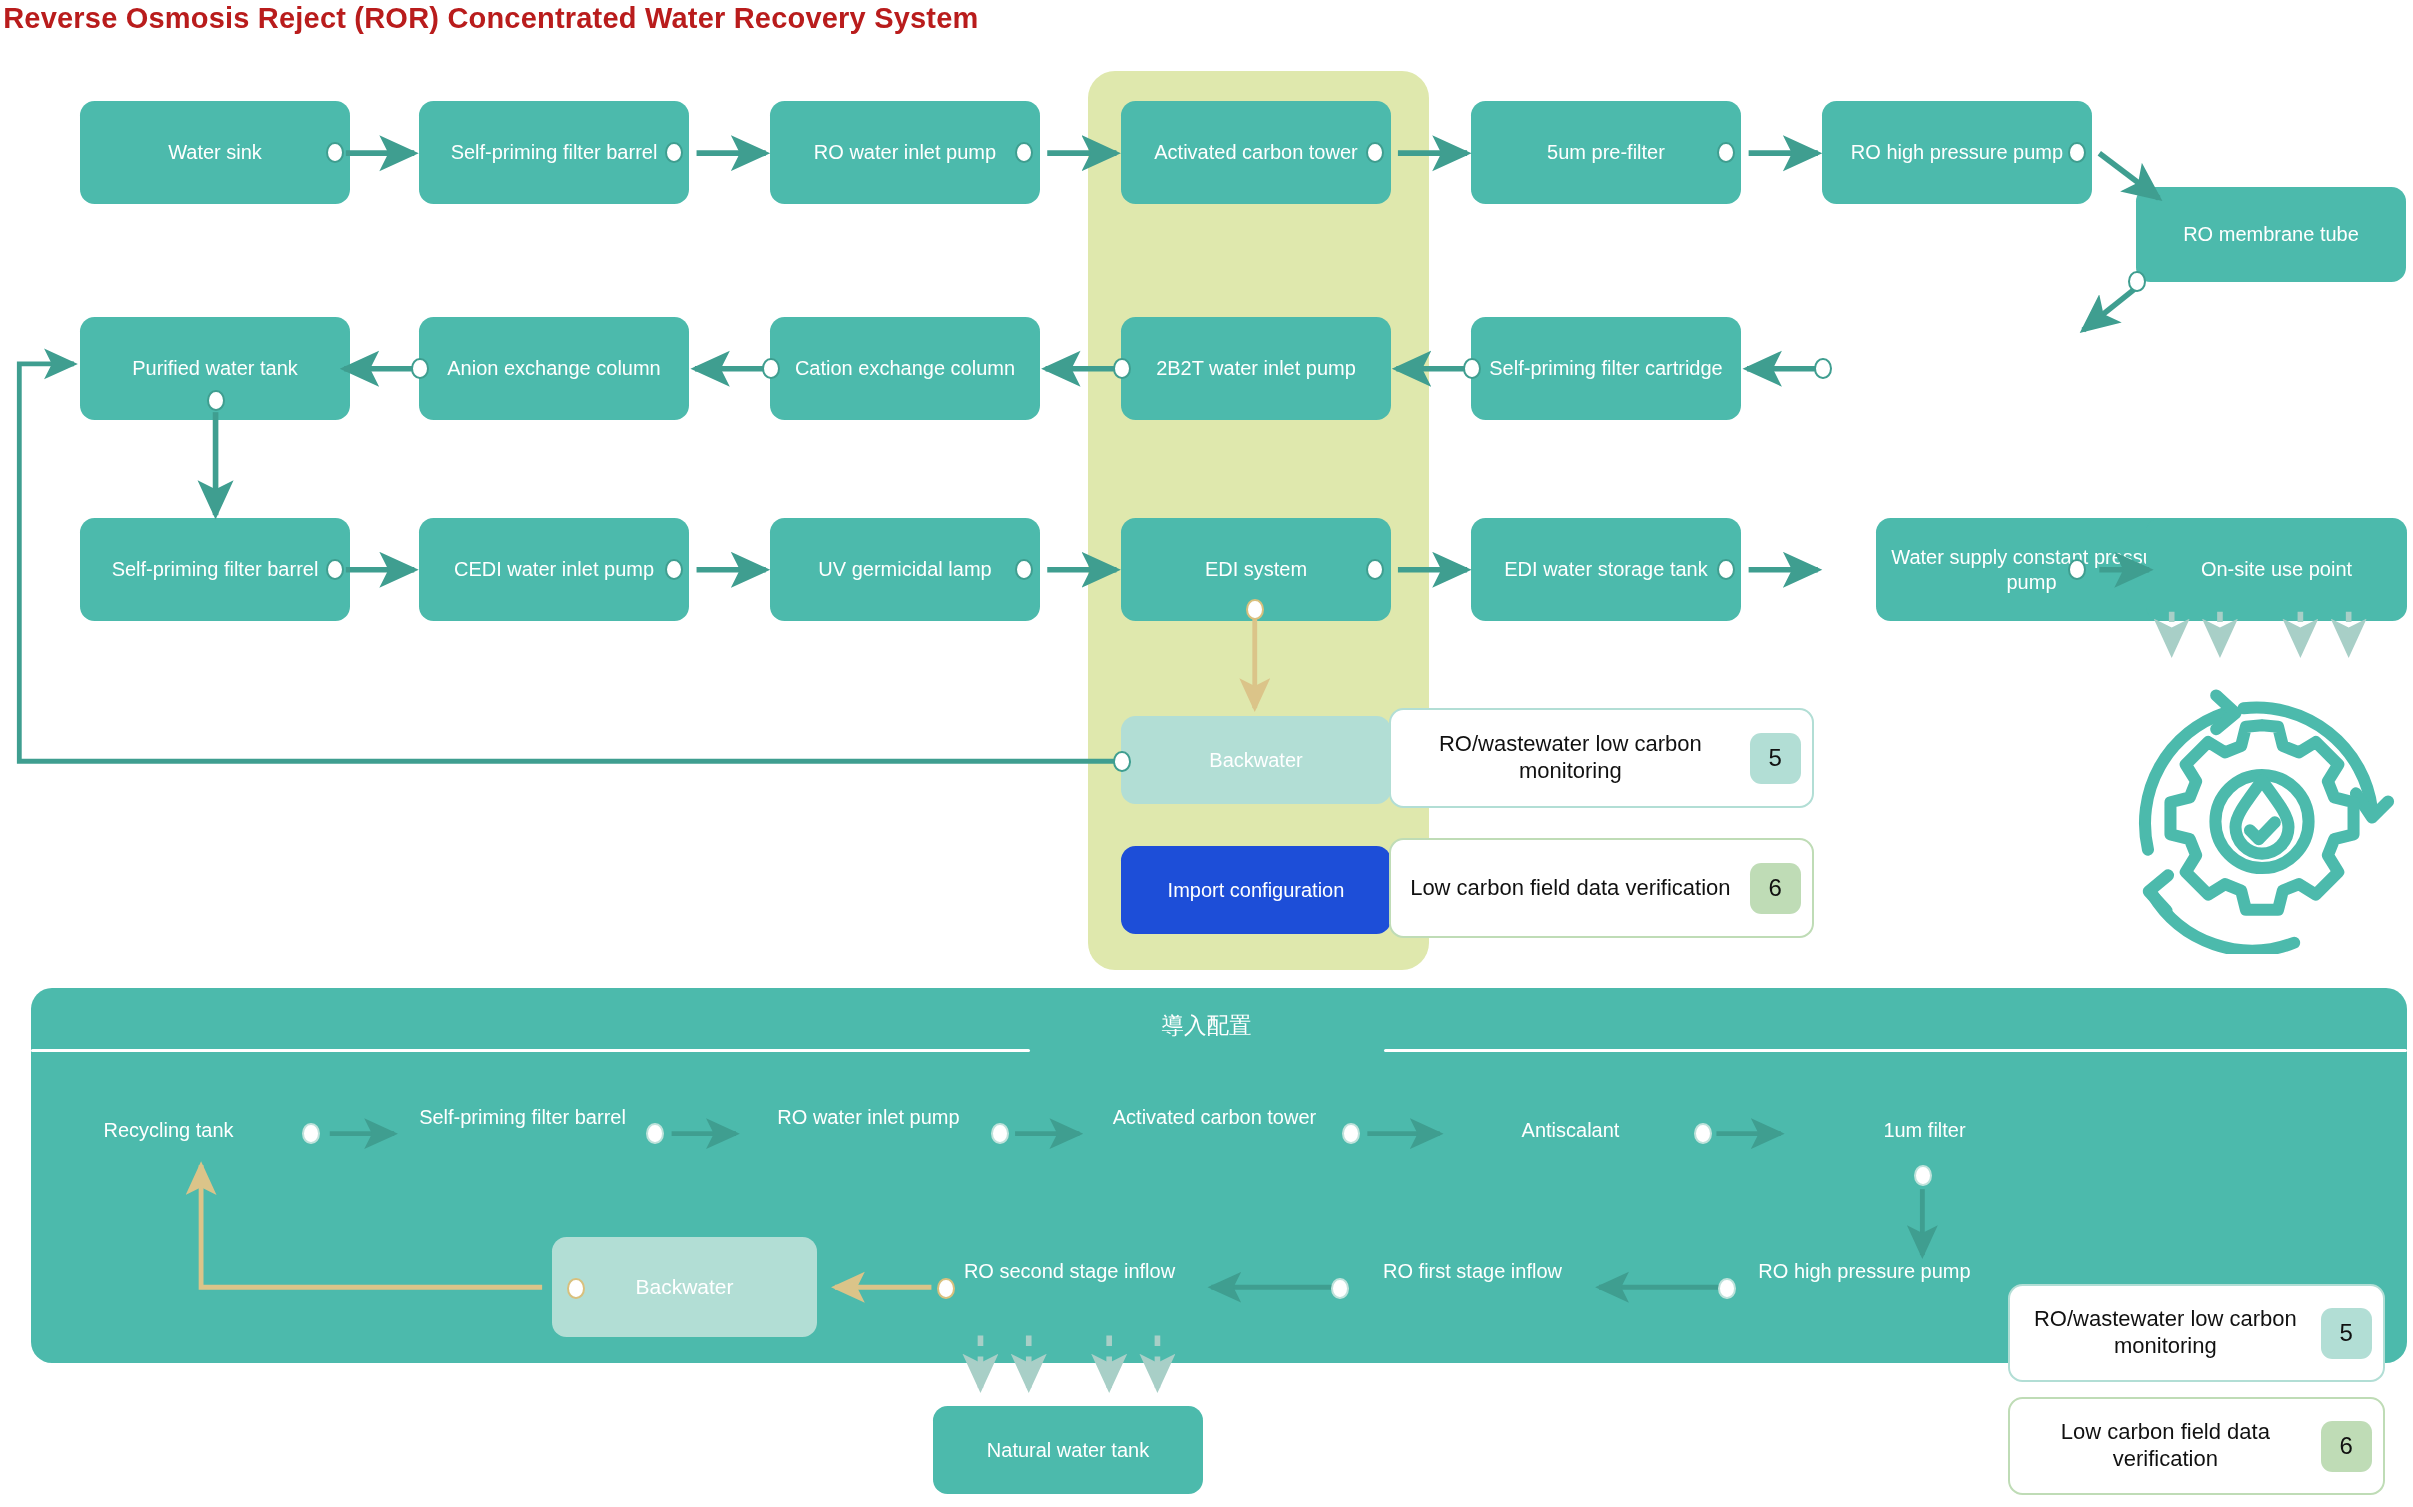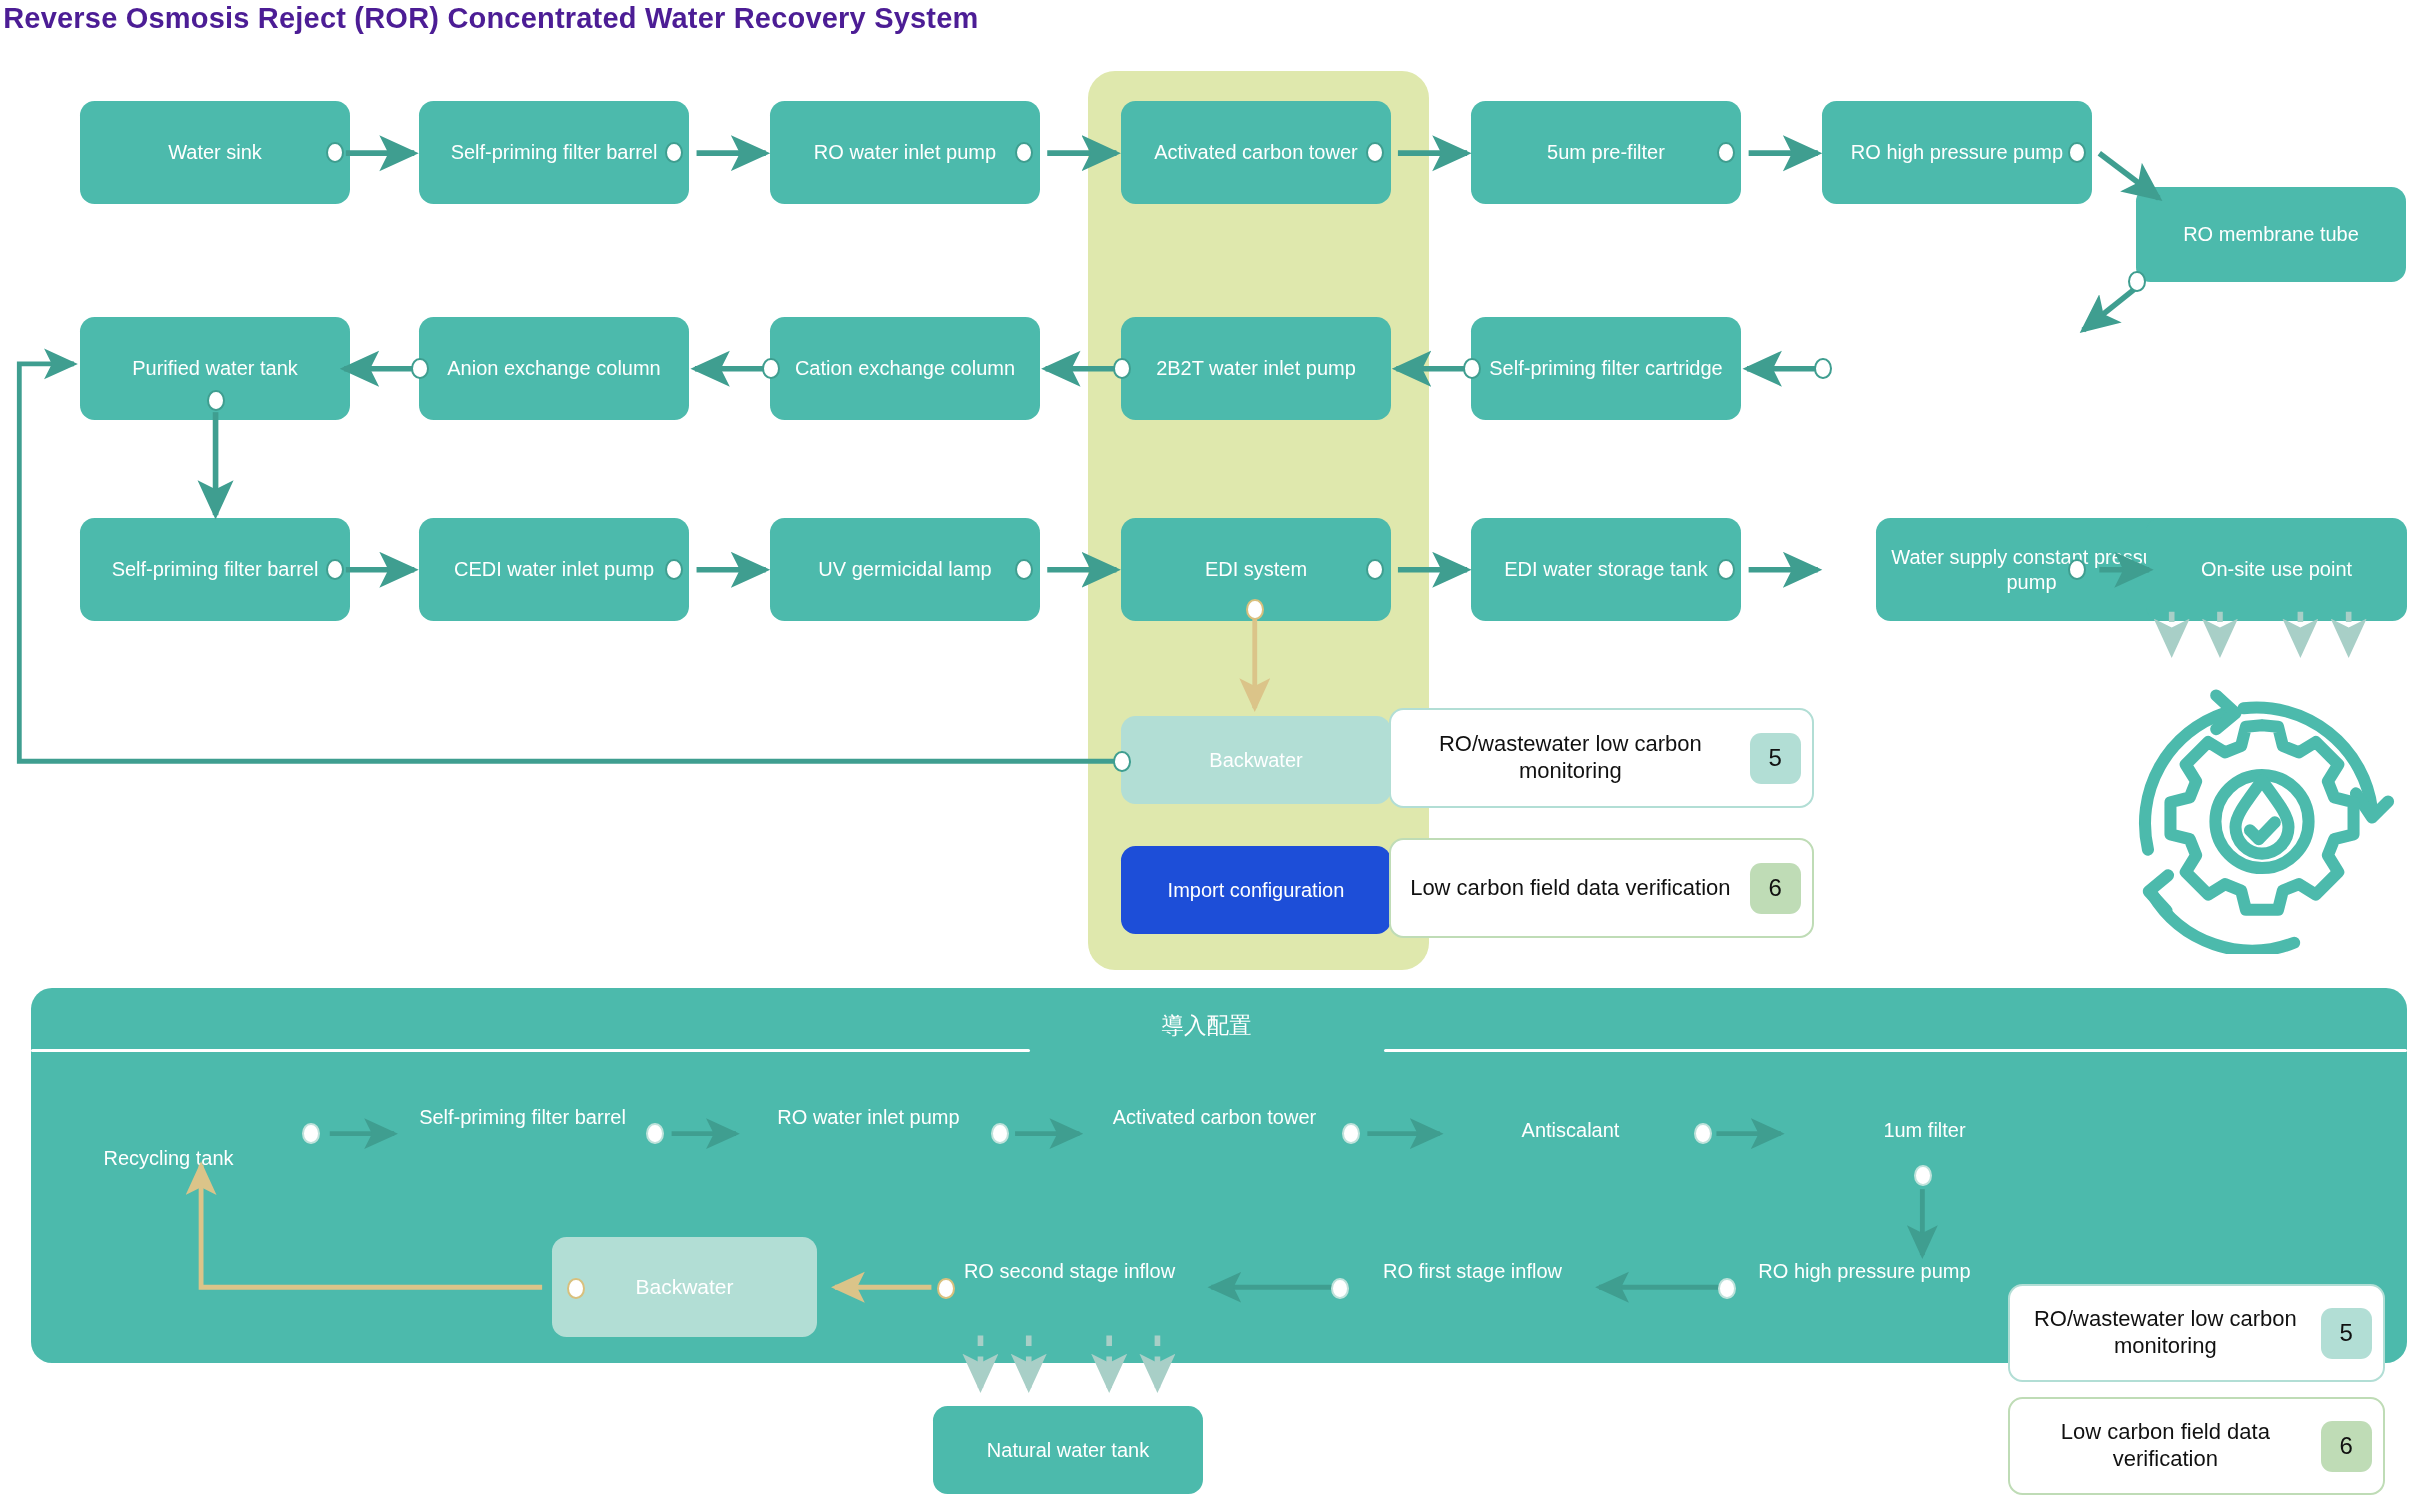--- a/index.html
+++ b/index.html
@@ -5,21 +5,21 @@
   html,body{margin:0;padding:0;background:#ffffff;}
   body{
     font-family:"Liberation Sans","DejaVu Sans",sans-serif;
     width:2413px;height:1508px;position:relative;overflow:hidden;
   }
   #stage{position:relative;width:2413px;height:1508px;}
 
   
   .title{
     position:absolute;left:3.2px;top:1.6px;
-    font-size:29px;font-weight:bold;color:#4c1d95;
+    font-size:29px;font-weight:bold;color:#b91c1c;
     letter-spacing:0.2px;white-space:nowrap;
   }
 
   
   .band{
     position:absolute;background:#dfe8ad;border-radius:27px;
   }
 
   
   .node{
@@ -308,21 +308,21 @@
       <path d="M160 176 l11 11 20 -21"></path>
     </g>
   </svg>
 
   <div class="panel" style="left:31px;top:988px;width:2376px;height:375px;"></div>
   <div class="panel-head" style="top:1010px;">導入配置</div>
   <div class="panel-rule" style="left:31px;top:1049px;width:999px;"></div>
   <div class="panel-rule" style="left:1384px;top:1049px;width:1023px;"></div>
   <div class="panel-rule" style="left:58px;top:1049px;width:2322px;opacity:0;"></div>
 
-  <div class="ptext" style="left:64px;top:1118px;width:209px;margin-top:28px;">
+  <div class="ptext" style="left:64px;top:1118px;width:209px;">
     <span>Recycling tank</span>
   </div>
   <div class="port plain" style="left:302px;top:1123px;"></div>
 
   <div class="ptext" style="left:402px;top:1105px;width:241px;">
     <span>Self-priming filter barrel</span>
   </div>
   <div class="port plain" style="left:646px;top:1123px;"></div>
 
   <div class="ptext" style="left:748px;top:1105px;width:241px;">

